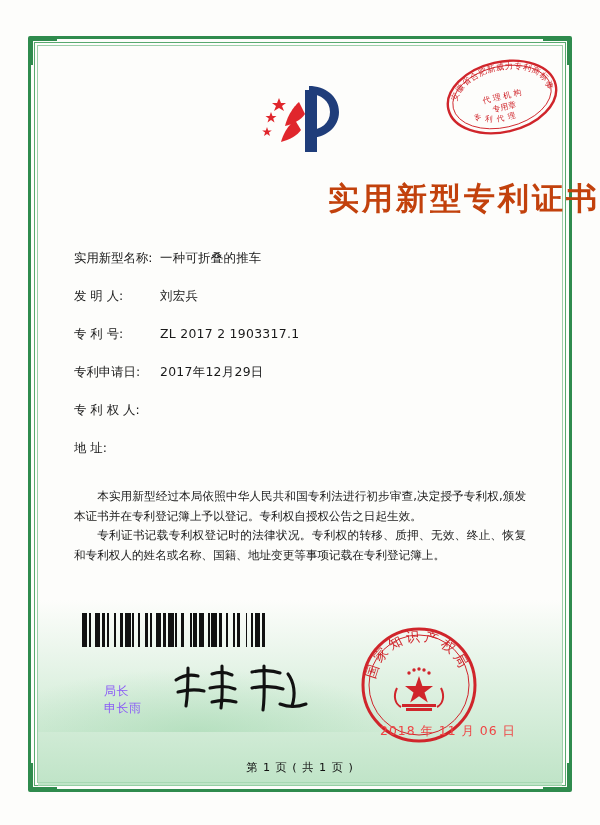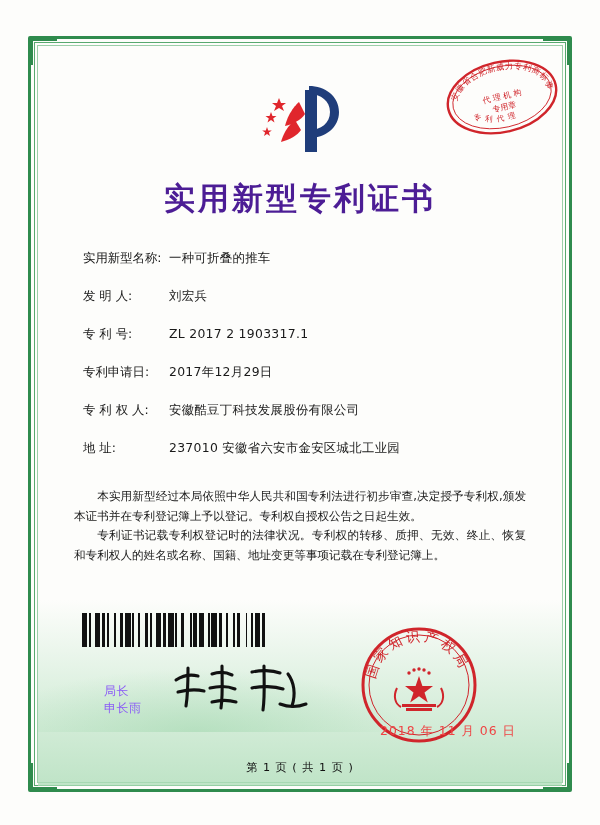--- a/index.html
+++ b/index.html
@@ -85,42 +85,41 @@
     position: absolute;
     left: 443px; top: 58px;
     width: 118px; height: 78px;
     transform: rotate(-13deg);
   }
 
   
   .title {
     position: absolute;
     left: 0; right: 0; top: 178px;
-    text-align: center;
+    text-align: right;
     font-family: "DejaVu Serif", "Liberation Serif", serif;
     font-size: 31px;
     font-weight: bold;
     letter-spacing: 3px;
-    color: #4c1d95;
+    color: #c2410c;
   }
 
   
   .fields {
     position: absolute;
     left: 74px; top: 250px;
     width: 452px;
   }
   .field {
     display: flex;
     align-items: baseline;
     margin-bottom: 21px;
     font-size: 12.4px;
     color: #1a1a1a;
     white-space: nowrap;
-    margin-left: 9px;
   }
   .field .k {
     width: 86px;
     flex: 0 0 86px;
     letter-spacing: 0px;
   }
   .field .v { letter-spacing: 0.3px; }
   .field .v2 {
     margin-left: 52px;
   }
@@ -247,25 +246,23 @@
     <div class="field">
       <span class="k">专 利 号:</span>
       <span class="v">ZL 2017 2 1903317.1</span>
     </div>
     <div class="field">
       <span class="k">专利申请日:</span>
       <span class="v">2017年12月29日</span>
     </div>
     <div class="field">
       <span class="k">专 利 权 人:</span>
-      <span class="v">安徽酷豆丁科技发展股份有限公司</span>
     </div>
     <div class="field">
       <span class="k">地 址:</span>
-      <span class="v">237010 安徽省六安市金安区城北工业园</span>
     </div>
   </div>
 
   <div class="body-text">
     <p>本实用新型经过本局依照中华人民共和国专利法进行初步审查,决定授予专利权,颁发本证书并在专利登记簿上予以登记。专利权自授权公告之日起生效。</p>
     <p>专利证书记载专利权登记时的法律状况。专利权的转移、质押、无效、终止、恢复和专利权人的姓名或名称、国籍、地址变更等事项记载在专利登记簿上。</p>
   </div>
 
   <div class="barcode" id="barcode">
       <i style="width:5.4px;background:#111"></i>

